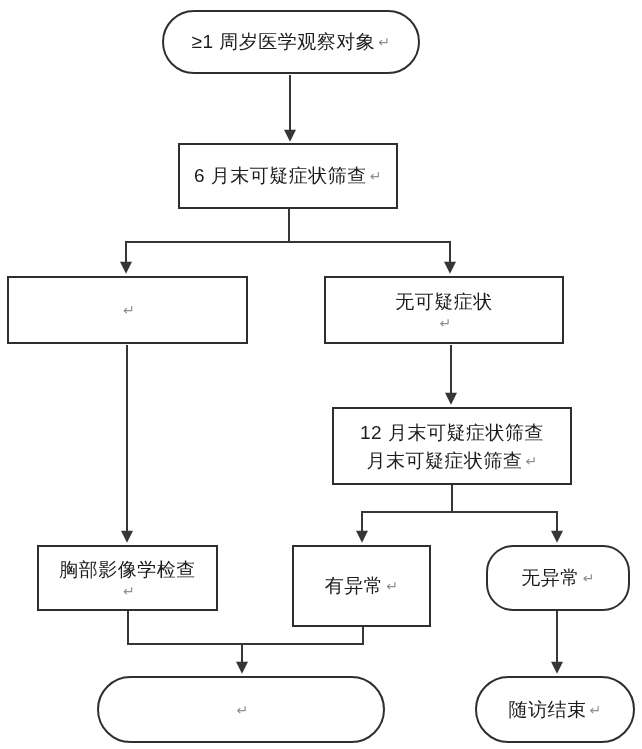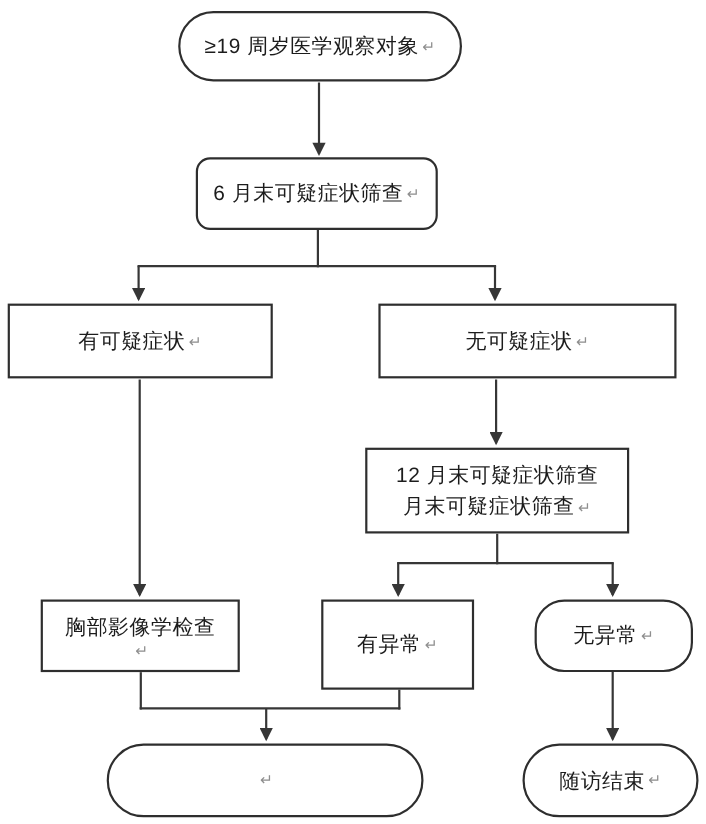--- a/index.html
+++ b/index.html
@@ -19,23 +19,23 @@
     border:2px solid var(--border);
     display:flex; align-items:center; justify-content:center;
     font-size:19px; color:var(--text); letter-spacing:.5px; white-space:nowrap;
   }
   .stadium{border-radius:34px; border-width:2.5px;}
   .ret{color:var(--return-mark); font-size:14px; margin-left:3px;}
   .two-line{flex-direction:column; line-height:1.5; padding-top:2px;}
   .two-line .row{display:flex; align-items:center; justify-content:center;}
   
   .n-start   {left:162px; top:10px;  width:258px; height:64px;}
-  .n-screen6 {left:178px; top:143px; width:220px; height:66px;border-radius:13px;}
+  .n-screen6 {left:178px; top:143px; width:220px; height:66px;}
   .n-has     {left:7px;   top:276px; width:241px; height:68px;}
-  .n-no      {left:344px; top:276px; width:271px; height:68px;}
+  .n-no      {left:324px; top:276px; width:240px; height:68px;flex-direction:column;}
   .n-screen12{left:332px; top:407px; width:240px; height:78px;}
   .n-chest   {left:37px;  top:545px; width:181px; height:66px;flex-direction:column;}
   .n-abn     {left:292px; top:545px; width:139px; height:82px;}
   .n-norm    {left:486px; top:545px; width:144px; height:66px;border-radius:27px;}
   .n-eval    {left:97px;  top:676px; width:288px; height:67px;}
   .n-end     {left:475px; top:676px; width:160px; height:67px;}
 </style>
 </head>
 <body>
 
@@ -80,31 +80,30 @@
       <line x1="127" y1="644" x2="364" y2="644"></line>
       <line x1="242" y1="644" x2="242" y2="672" marker-end="url(#ah)"></line>
     </g>
 
     <g>
       <line x1="557" y1="611" x2="557" y2="672" marker-end="url(#ah)"></line>
     </g>
   </svg>
 
   <div class="node stadium n-start">
-    <span>≥19 周岁医学观察对象</span>
+    <span>≥1 周岁医学观察对象</span>
       <span class="ret">↵</span>
   </div>
 
   <div class="node n-screen6">
     <span>6 月末可疑症状筛查</span>
       <span class="ret">↵</span>
   </div>
 
   <div class="node n-has">
-    <span>有可疑症状</span>
       <span class="ret">↵</span>
   </div>
 
   <div class="node n-no">
     <span>无可疑症状</span>
       <span class="ret">↵</span>
   </div>
 
   <div class="node two-line n-screen12">
     <div class="row">

